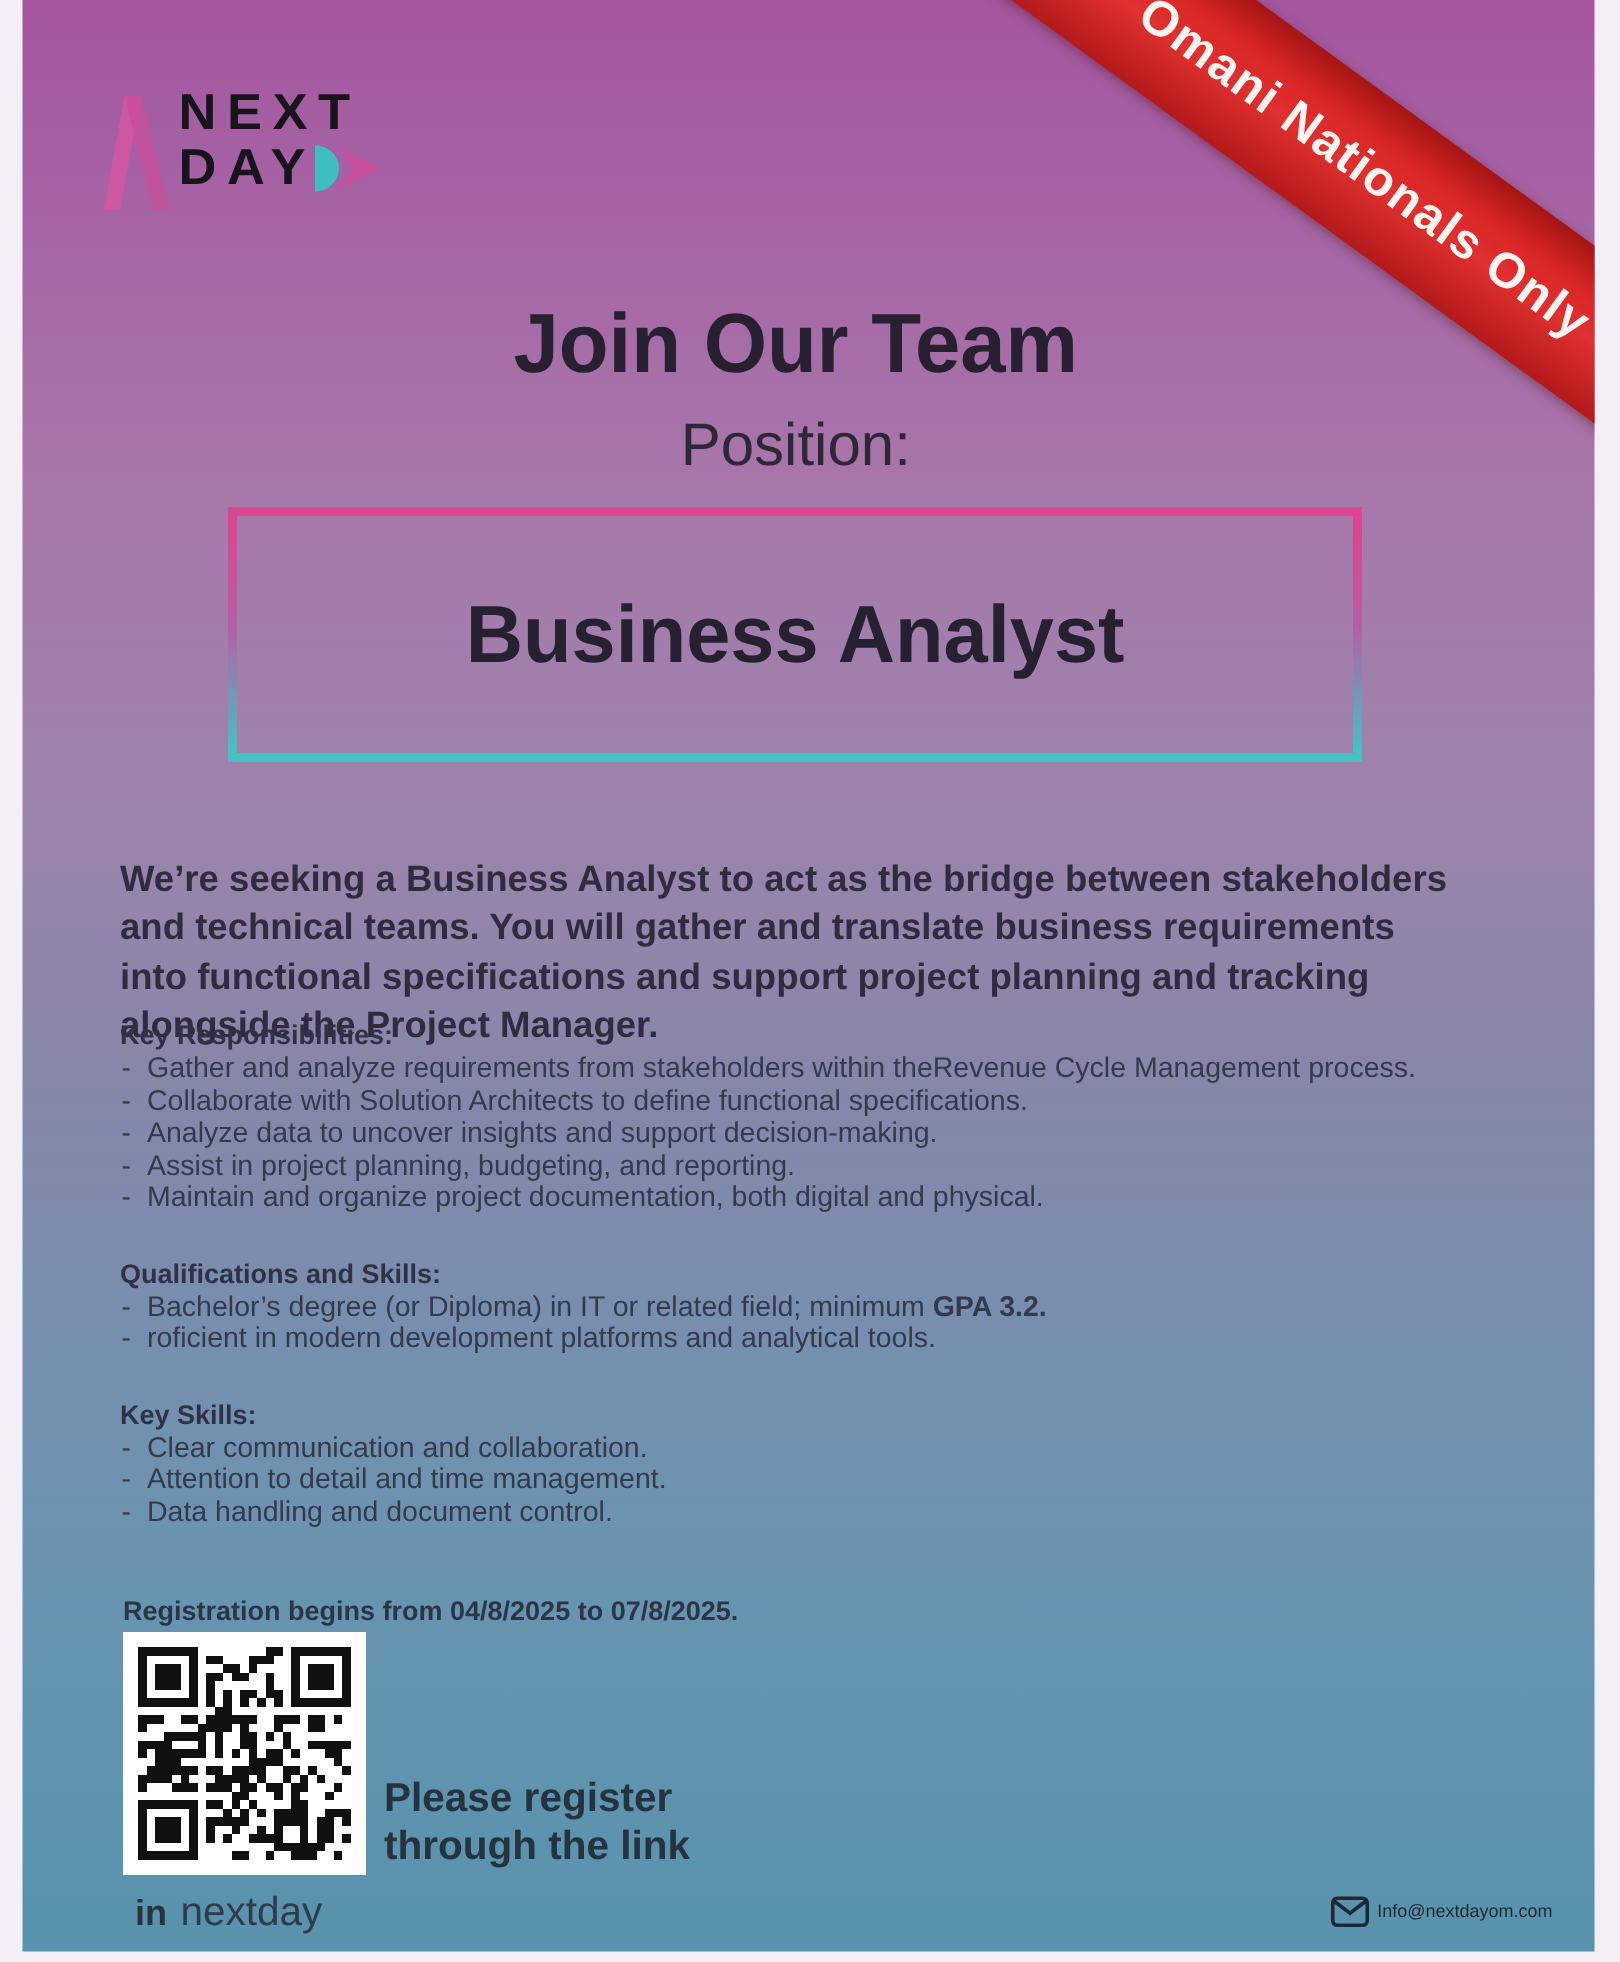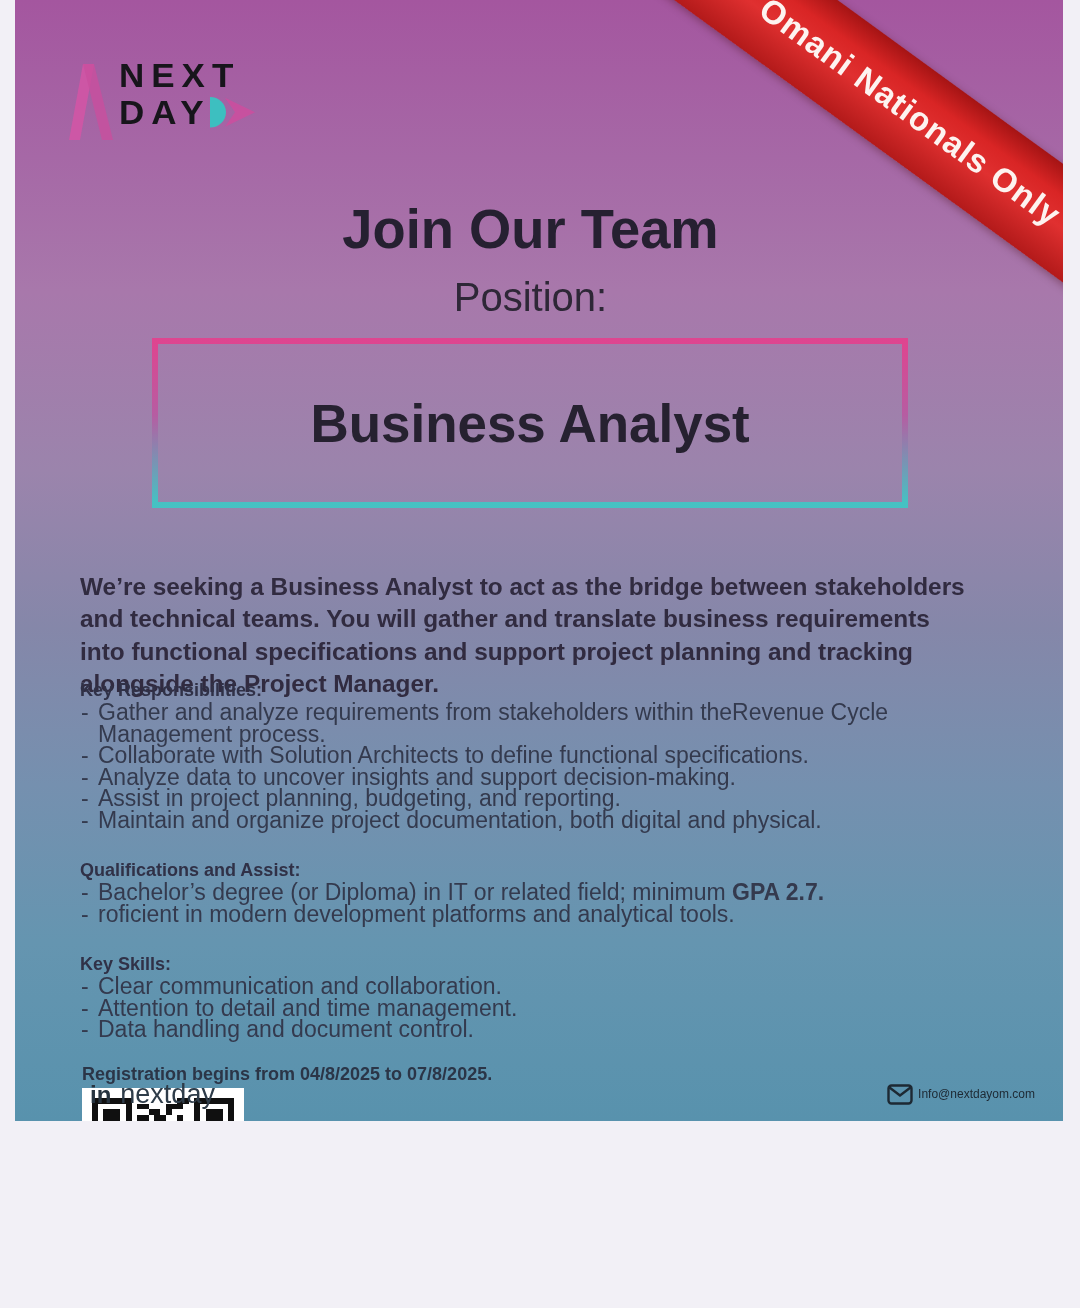--- a/index.html
+++ b/index.html
@@ -2,21 +2,21 @@
 <html><head>
 <meta charset="utf-8">
 <style>
   html,body{margin:0;padding:0;}
   body{
     width:1080px;height:1308px;position:relative;overflow:hidden;
     background:#f2f0f6;
     font-family:"Liberation Sans", sans-serif;
   }
   .poster{
-    position:absolute;left:15px;top:0;width:1048px;height:1121px;overflow:hidden;
+    position:absolute;left:15px;top:0;width:1048px;height:1301px;overflow:hidden;
     background:linear-gradient(180deg,
       #a4569f 0%, #a668a6 14%, #a878ab 26%, #9b84ac 42%,
       #8587a9 56%, #7590af 70%, #6595b0 84%, #5892ad 100%);
   }
 
   
   .logo{position:absolute;left:52px;top:52px;width:260px;height:95px;}
   .logo-n{position:absolute;left:0;top:6px;}
   .logo-text{position:absolute;left:52px;top:4px;color:#17151b;
     font-weight:bold;font-size:35px;line-height:38px;letter-spacing:7px;
@@ -49,21 +49,21 @@
   
   .intro{
     position:absolute;left:65px;top:546px;width:890px;
     font-size:24.5px;font-weight:bold;line-height:32.5px;color:#312b40;
     transform:scaleX(.995);transform-origin:left top;
   }
   .sections{position:absolute;left:65px;top:680px;width:910px;color:#333448;}
   .sections section{margin-bottom:29px;}
   .sections h3{margin:0 0 1px 0;font-size:18px;font-weight:bold;color:#303147;}
   .sections ul{margin:0;padding:0;list-style:none;}
-  .sections li{position:relative;padding-left:18px;font-size:23px;line-height:21.5px;color:#343a4e;}
+  .sections li{position:relative;padding-left:18px;font-size:19px;line-height:21.5px;color:#343a4e;}
   .sections li::before{content:"-";position:absolute;left:1px;}
   .sections li strong{font-weight:bold;}
 
   .registration{
     position:absolute;left:67px;top:1064px;
     font-size:18px;font-weight:bold;color:#2b3547;
   }
   
   .qr-row{position:absolute;left:67px;top:1088px;display:flex;align-items:flex-end;}
   .qr-box{width:142px;height:142px;background:#ffffff;padding:10px;}
@@ -130,23 +130,23 @@
       <h3>Key Responsibilities:</h3>
       <ul>
           <li>Gather and analyze requirements from stakeholders within theRevenue Cycle Management process.</li>
           <li>Collaborate with Solution Architects to define functional specifications.</li>
           <li>Analyze data to uncover insights and support decision-making.</li>
           <li>Assist in project planning, budgeting, and reporting.</li>
           <li>Maintain and organize project documentation, both digital and physical.</li>
         </ul>
     </section>
     <section>
-      <h3>Qualifications and Assist:</h3>
+      <h3>Qualifications and Skills:</h3>
       <ul>
-          <li>Bachelor’s degree (or Diploma) in IT or related field; minimum <strong>GPA 2.7.</strong></li>
+          <li>Bachelor’s degree (or Diploma) in IT or related field; minimum <strong>GPA 3.2.</strong></li>
           <li>roficient in modern development platforms and analytical tools.</li>
         </ul>
     </section>
     <section>
       <h3>Key Skills:</h3>
       <ul>
           <li>Clear communication and collaboration.</li>
           <li>Attention to detail and time management.</li>
           <li>Data handling and document control.</li>
         </ul>

